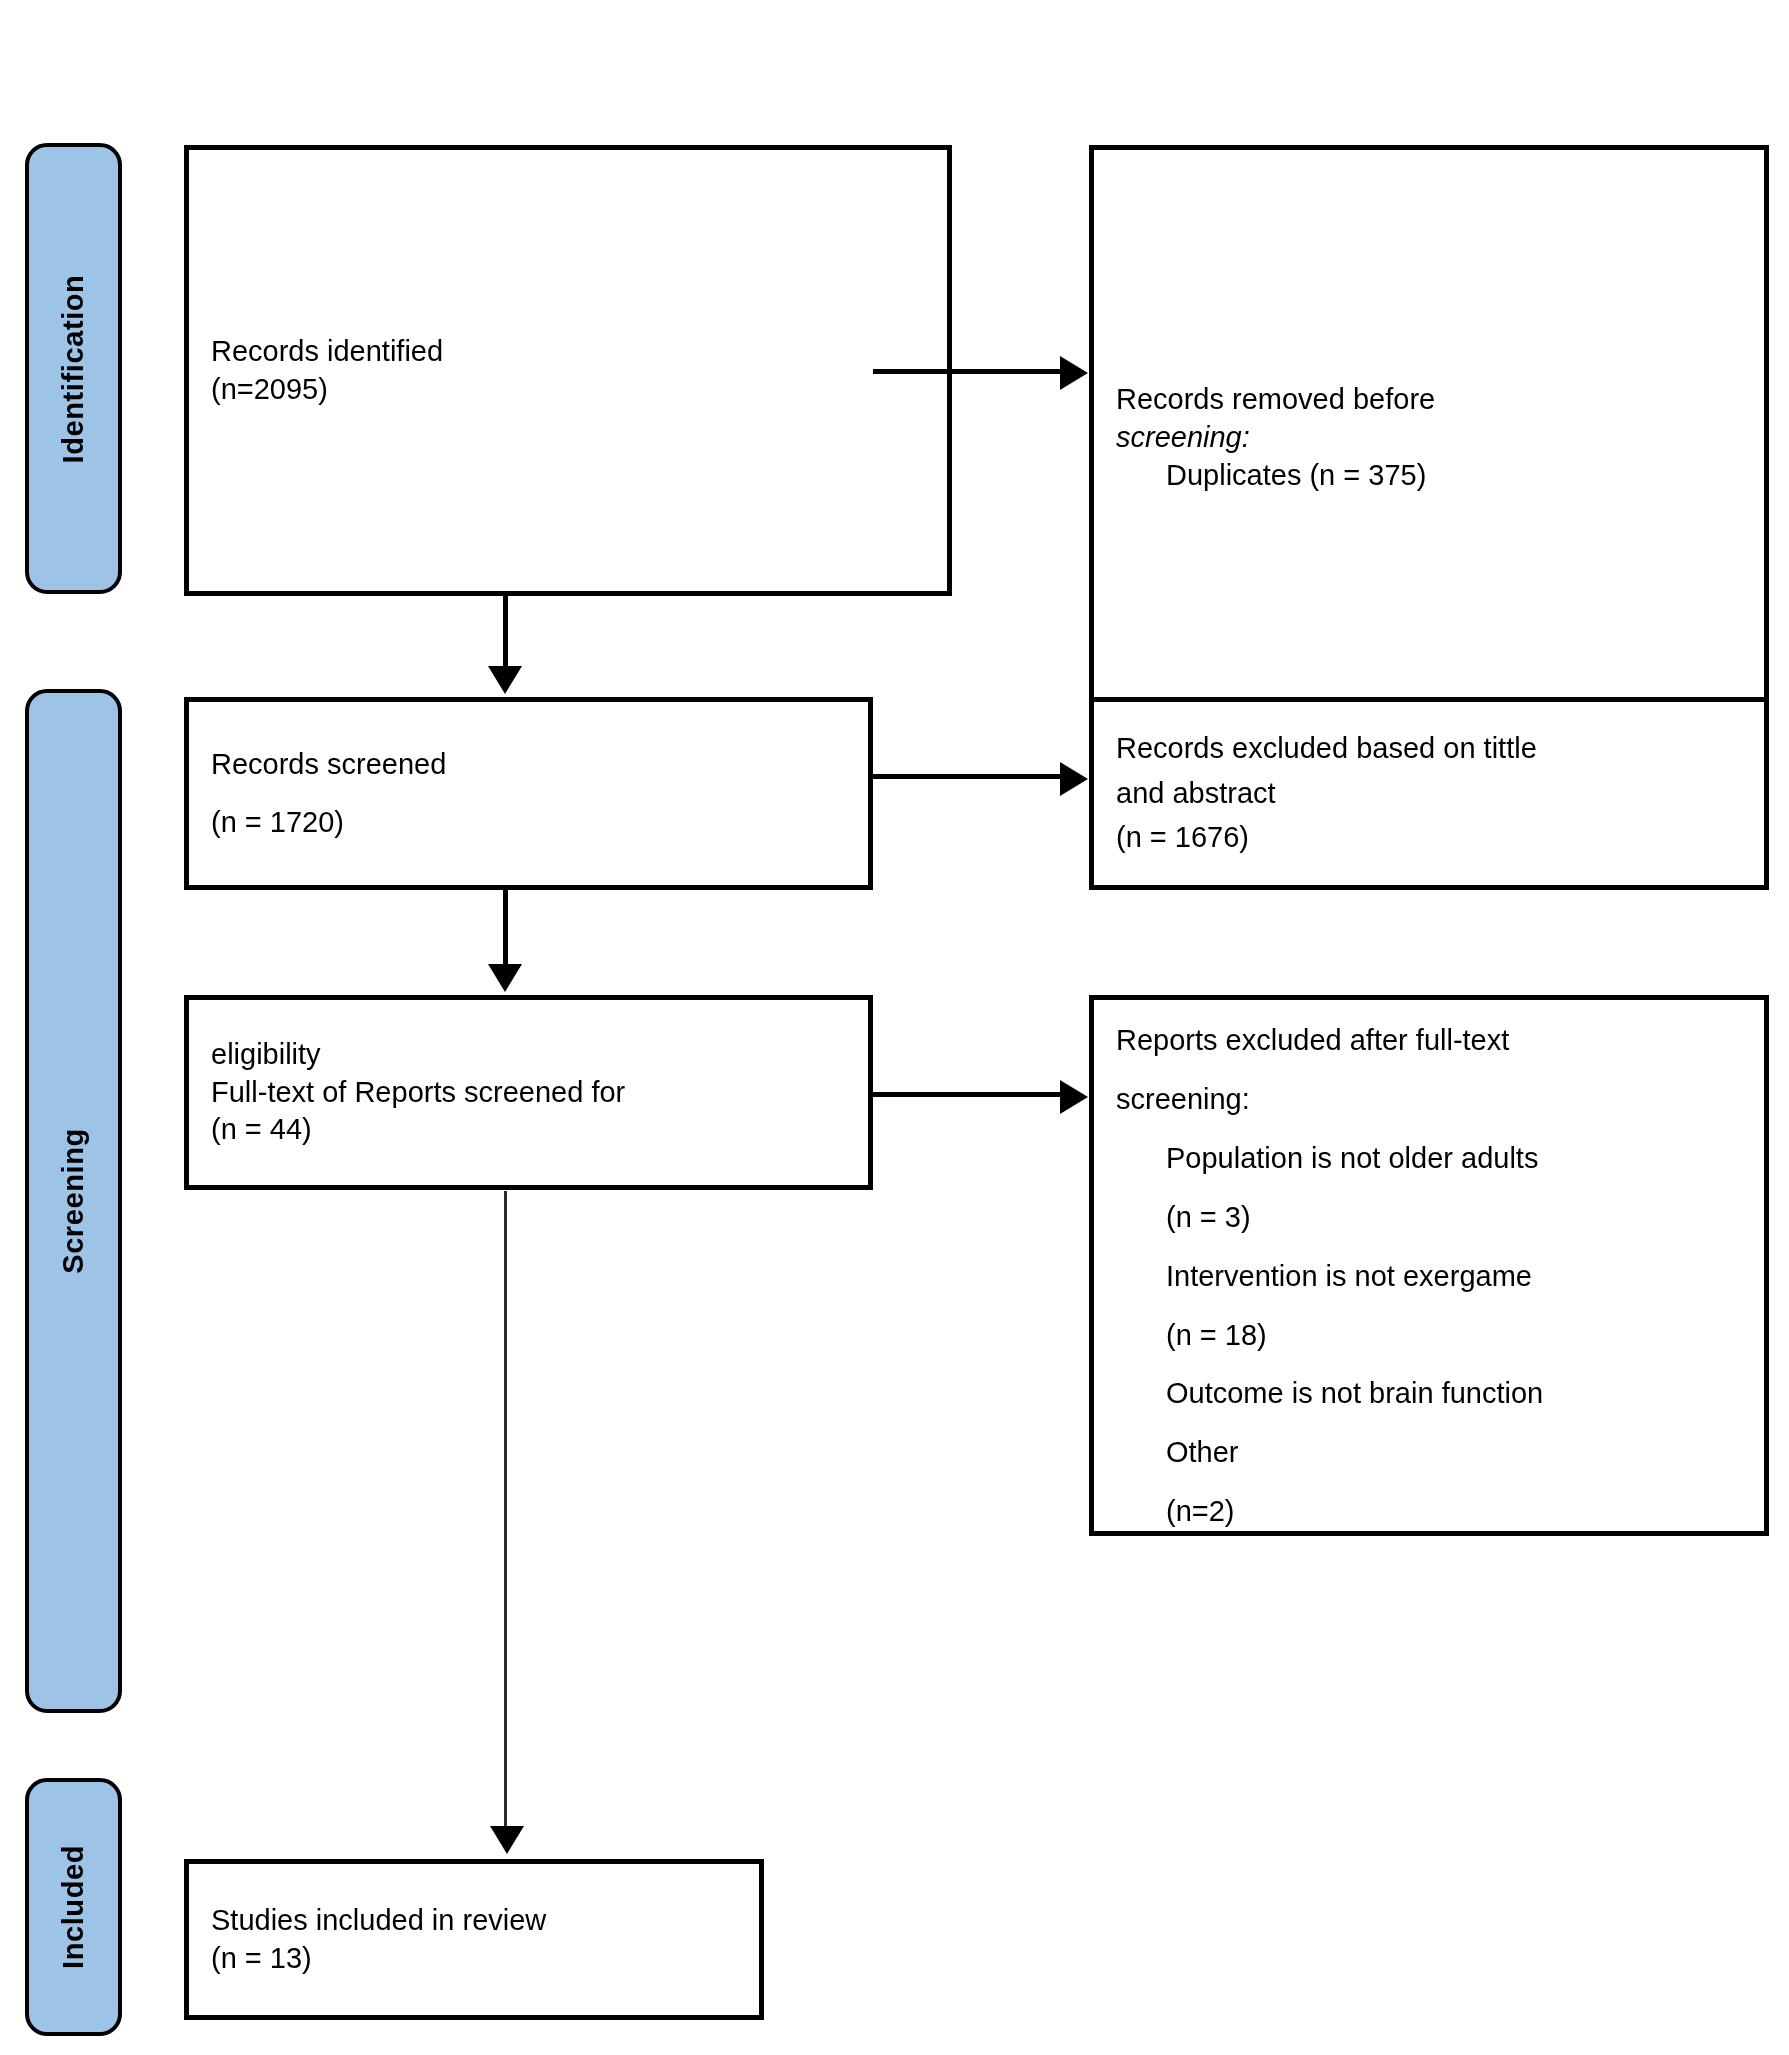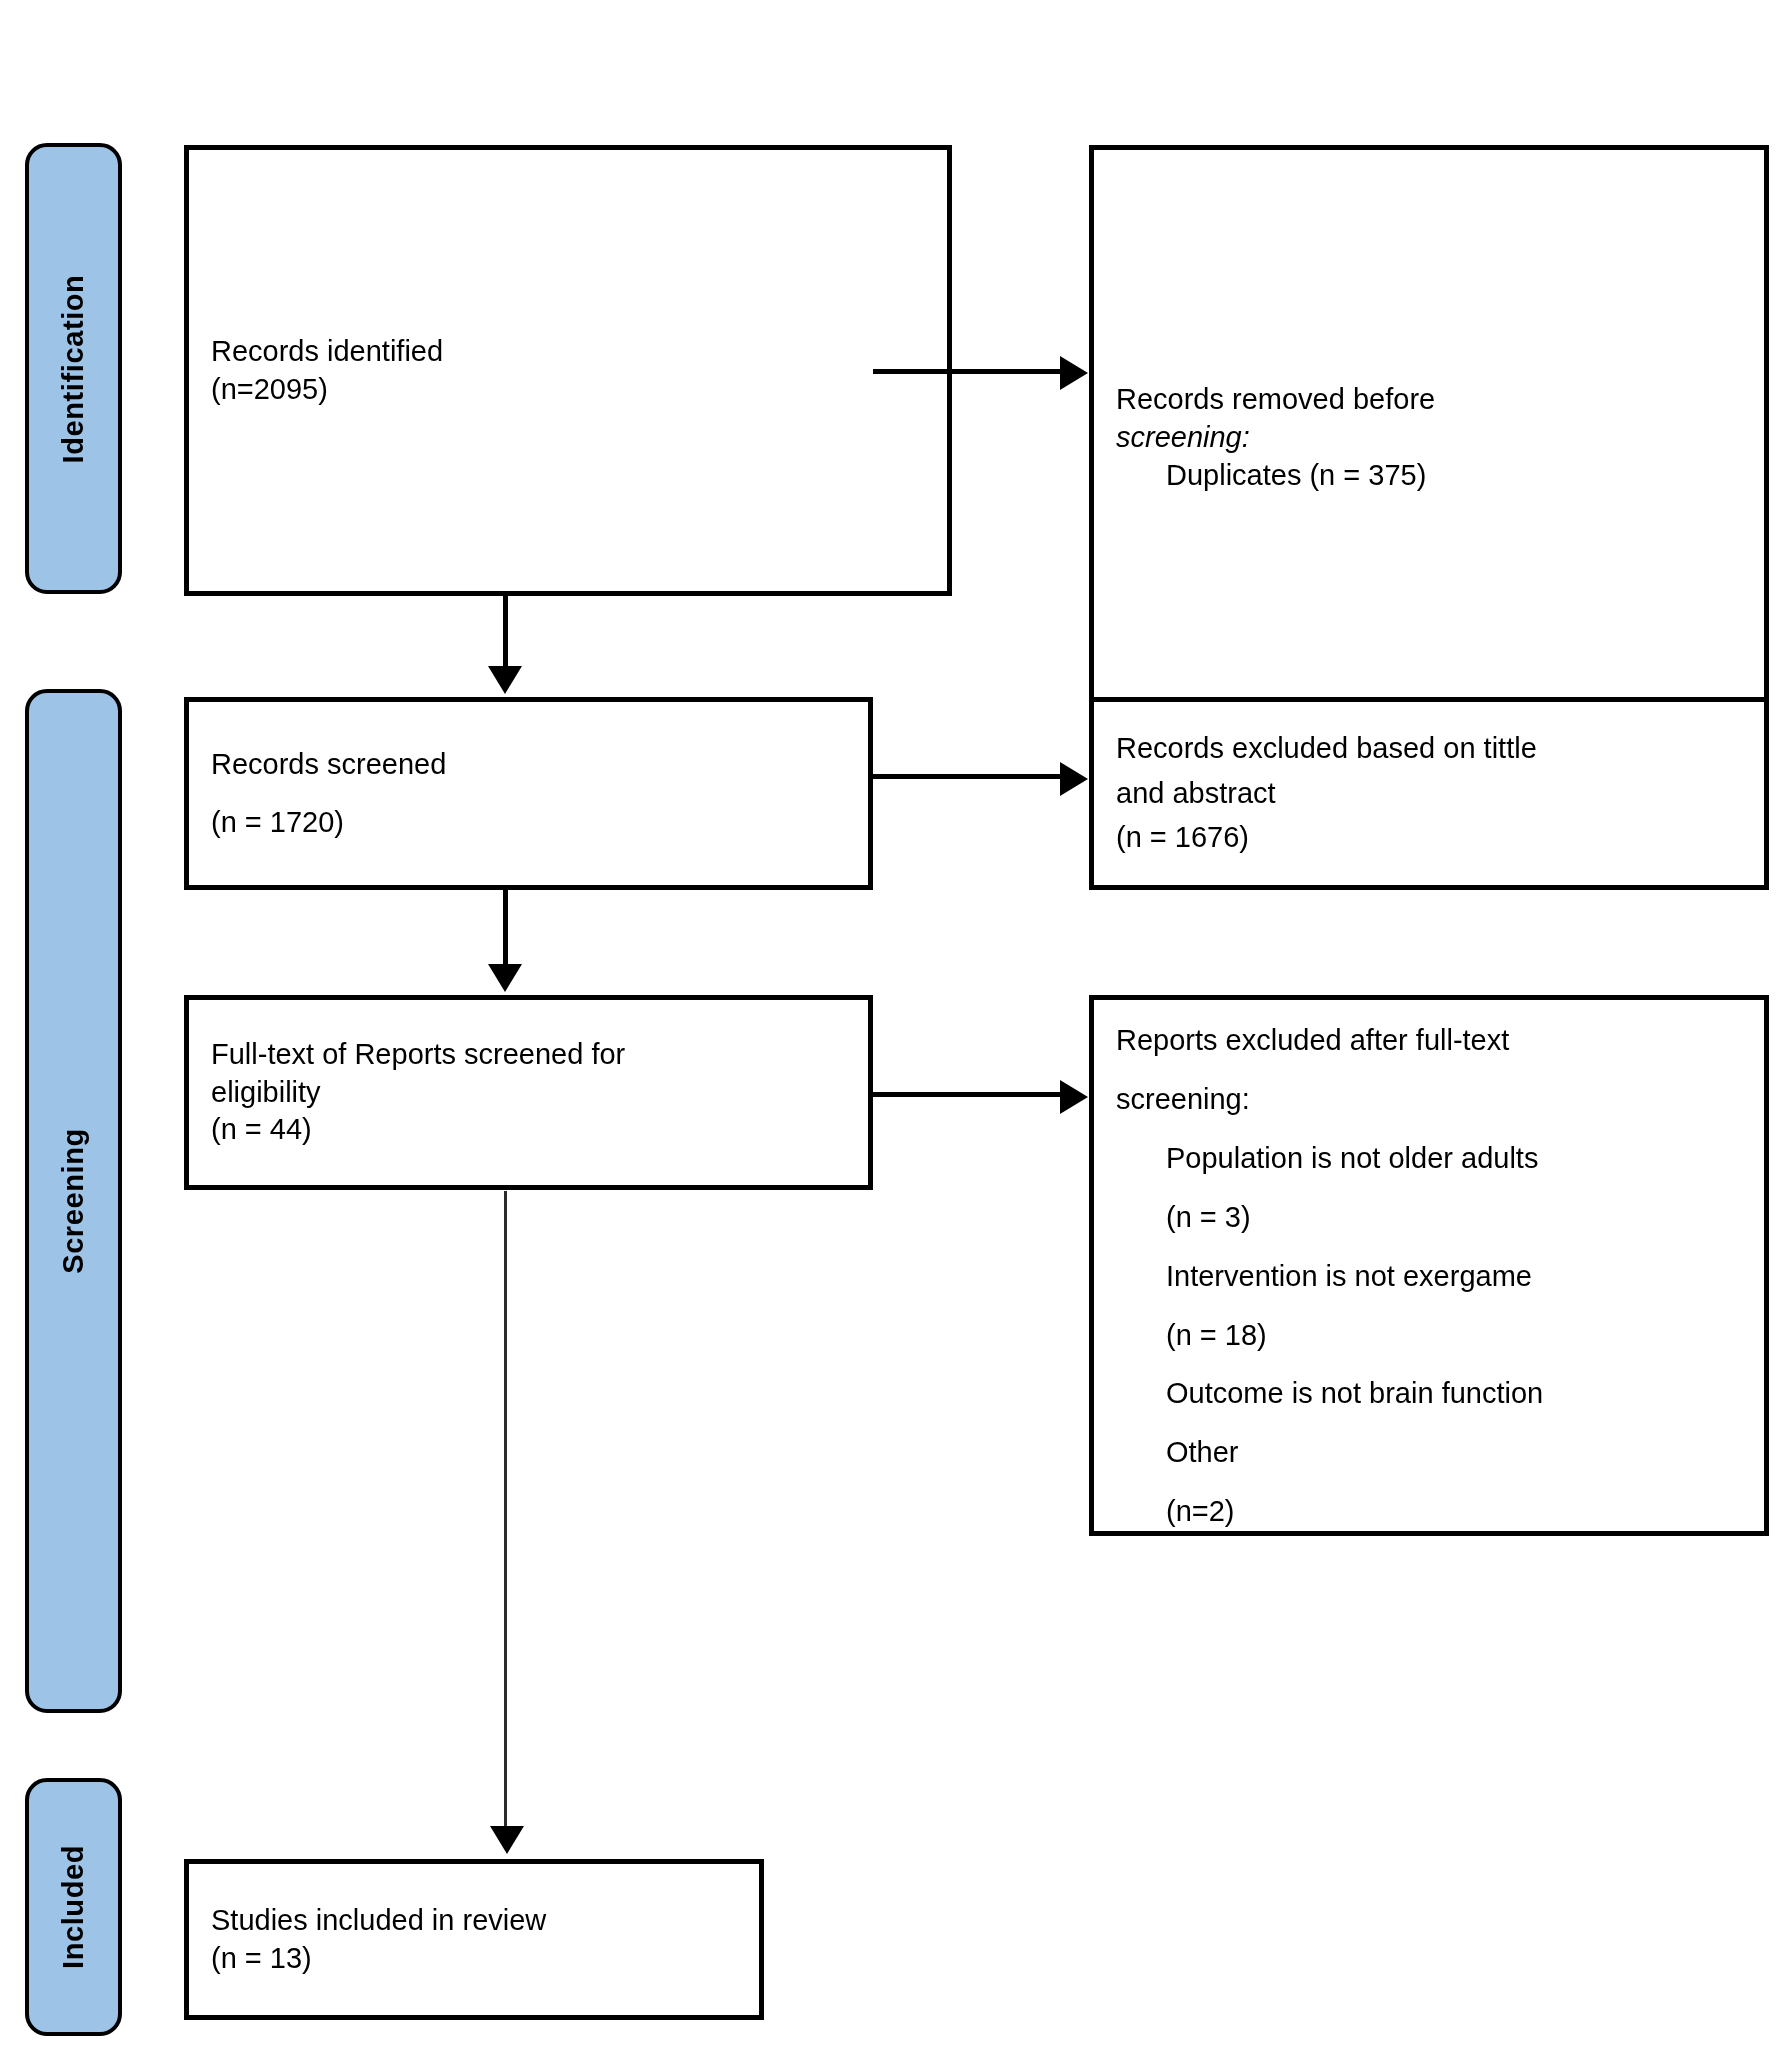--- a/index.html
+++ b/index.html
@@ -169,22 +169,22 @@
     <div class="line">(n = 1720)</div>
   </div>
 
   <div class="flow-box" id="box-excluded-ta">
     <div class="line">Records excluded based on tittle</div>
     <div class="line">and abstract</div>
     <div class="line">(n = 1676)</div>
   </div>
 
   <div class="flow-box" id="box-fulltext">
+    <div class="line">eligibility</div>
     <div class="line">Full-text of Reports screened for</div>
-    <div class="line">eligibility</div>
     <div class="line">(n = 44)</div>
   </div>
 
   <div class="flow-box top-align" id="box-excluded-ft">
     <div class="line">Reports excluded after full-text</div>
     <div class="line">screening:</div>
     <div class="line indent">Population is not older adults</div>
     <div class="line indent">(n = 3)</div>
     <div class="line indent">Intervention is not exergame</div>
     <div class="line indent">(n = 18)</div>

